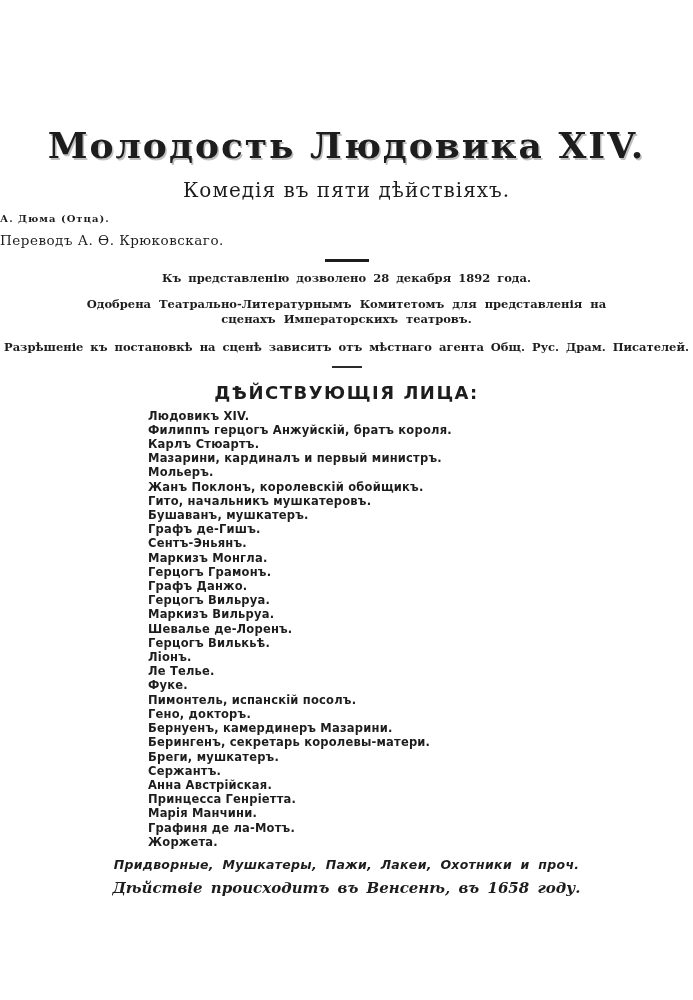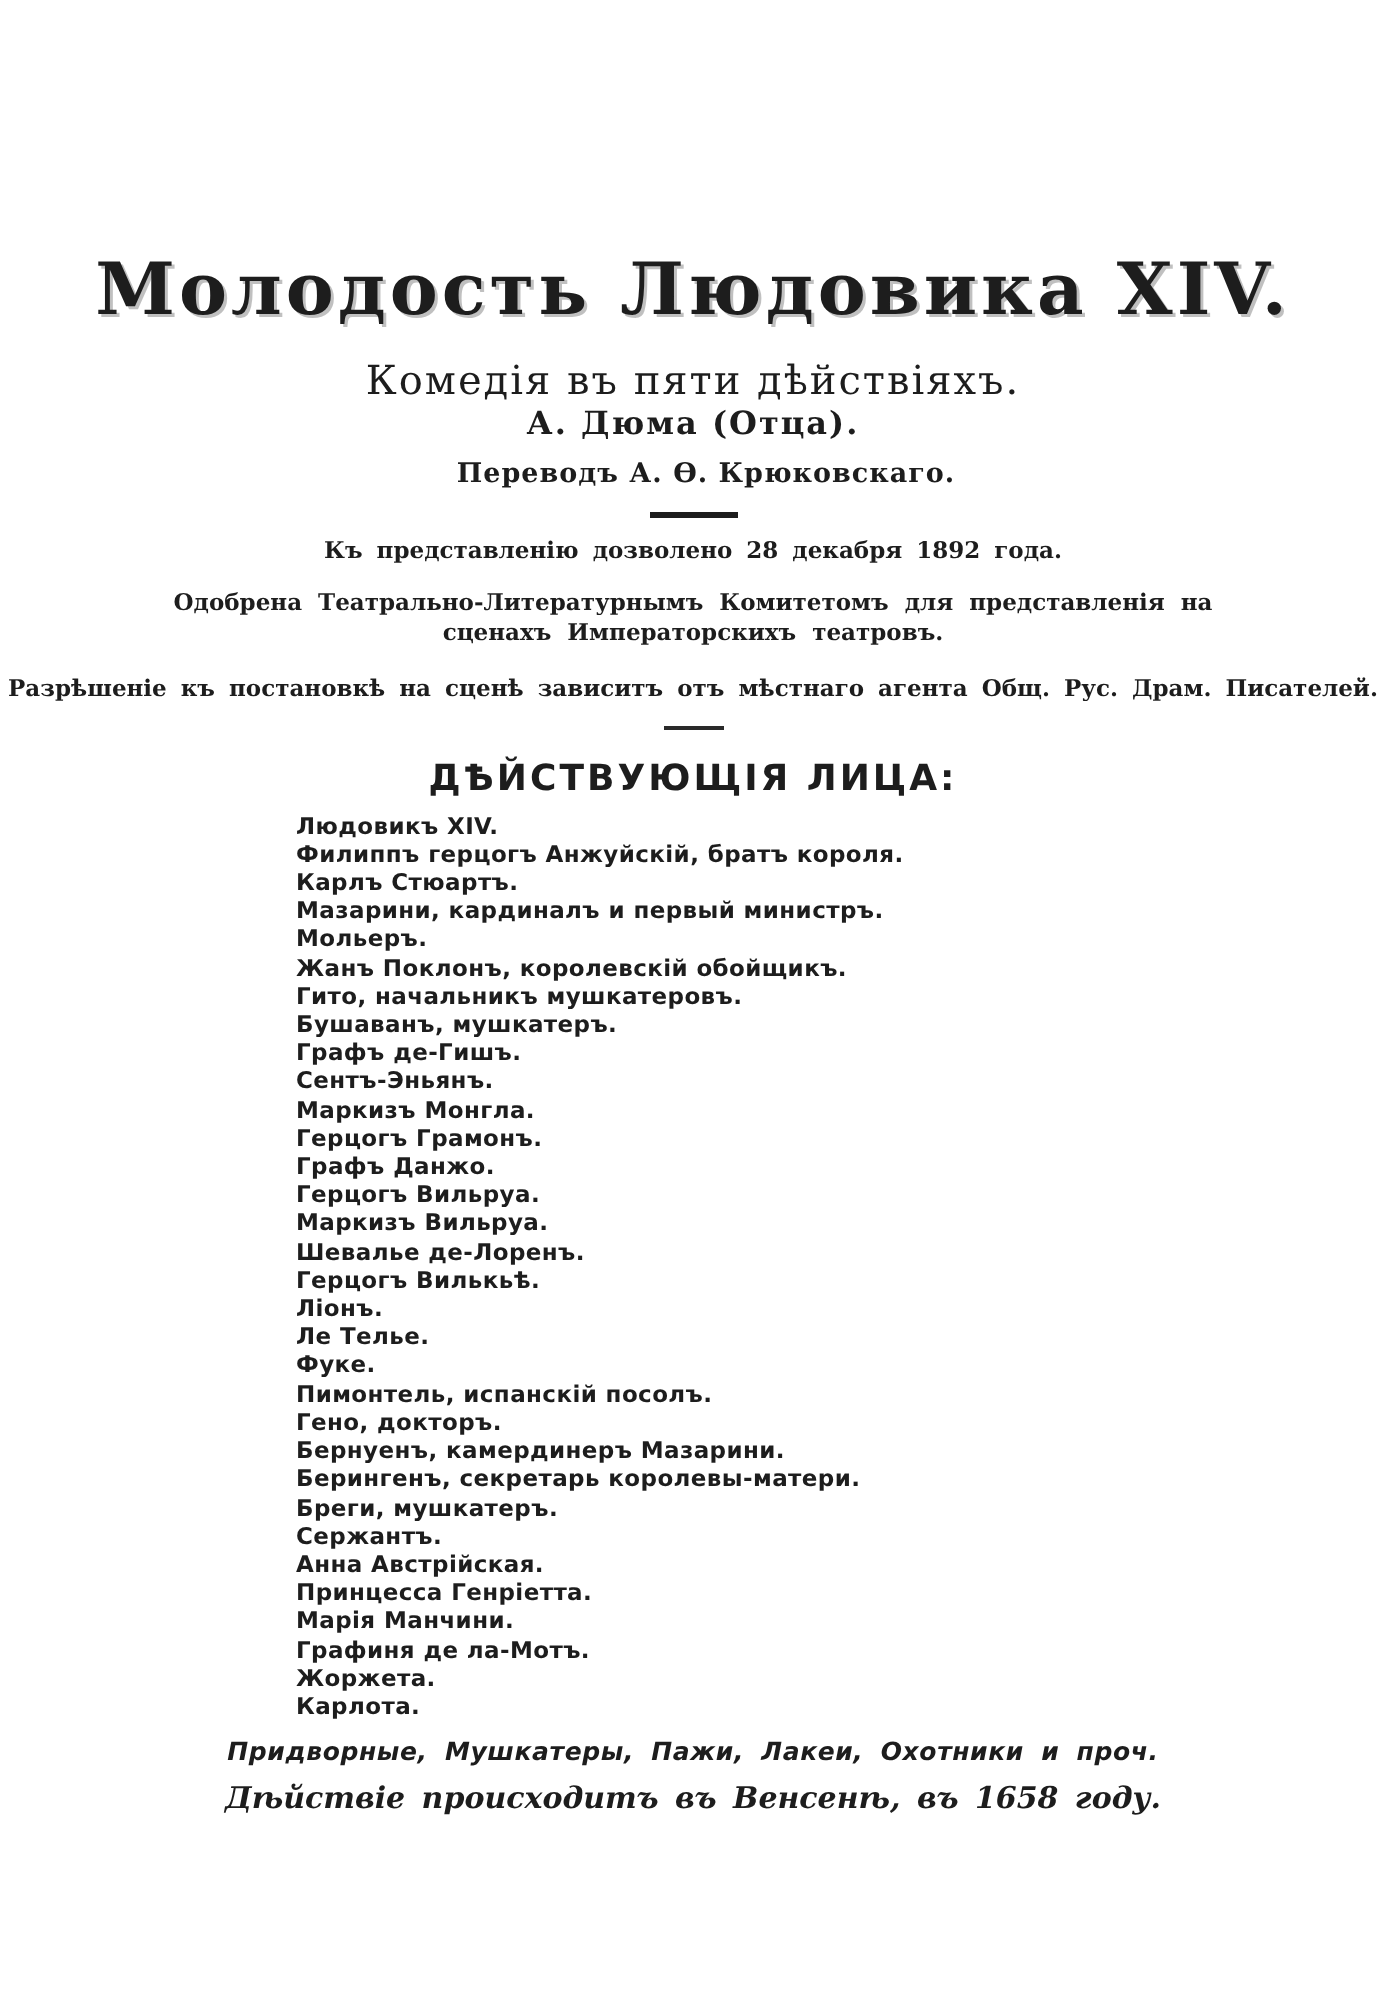--- a/index.html
+++ b/index.html
@@ -22,28 +22,26 @@
     letter-spacing: 2px;
     line-height: 1.1;
     text-shadow: 1.5px 1.5px 0 rgba(30,30,30,0.28);
   }
   .subtitle {
     margin-top: 12px;
     text-align: center;
     font-size: 20px; letter-spacing: 1px;
   }
   .author {
-    margin-top: 0;
-    text-align: center;
-    font-size: 16px; font-weight: 700; letter-spacing: 1px;
+    margin-top: 11px;
+    font-size: 10px; font-weight: 700; letter-spacing: 1px;
   }
   .translator {
     margin-top: 8px;
-    text-align: center;
-    font-size: 13.5px; font-weight: 700; letter-spacing: 0.5px; margin-left: 13px;
+    font-size: 13.5px; font-weight: 400; letter-spacing: 0.5px;
   }
   .rule-thick {
     width: 44px; height: 3px;
     background: #1d1d1d;
     margin: 11px auto 0 auto;
   }
   .rule-thin {
     width: 30px; height: 2px;
     background: #2a2a2a;
     margin: 9px auto 0 auto;
@@ -129,20 +127,19 @@
       <div class="cast-item">Гено, докторъ.</div>
       <div class="cast-item">Бернуенъ, камердинеръ Мазарини.</div>
       <div class="cast-item">Берингенъ, секретарь королевы-матери.</div>
       <div class="cast-item">Бреги, мушкатеръ.</div>
       <div class="cast-item">Сержантъ.</div>
       <div class="cast-item">Анна Австрійская.</div>
       <div class="cast-item">Принцесса Генріетта.</div>
       <div class="cast-item">Марія Манчини.</div>
       <div class="cast-item">Графиня де ла-Мотъ.</div>
       <div class="cast-item">Жоржета.</div>
-      <div class="cast-item">Карлота.</div>
     </div>
 
   <div class="extras">Придворные, Мушкатеры, Пажи, Лакеи, Охотники и проч.</div>
 
   <div class="setting">Дѣйствіе происходитъ въ Венсенѣ, въ 1658 году.</div>
 
 </div>
 
 </body></html>

